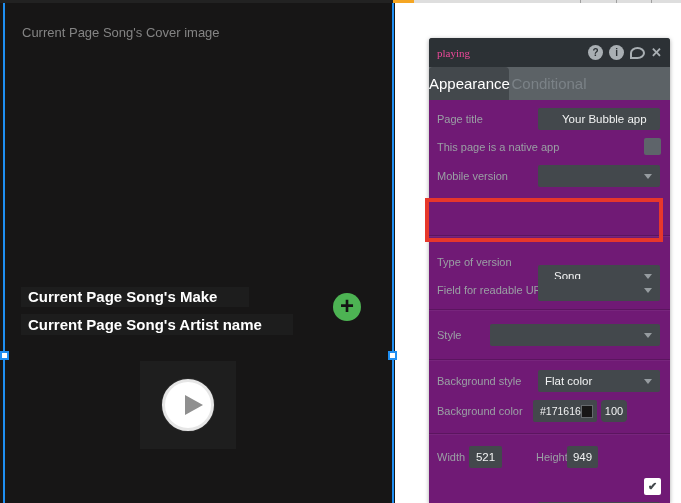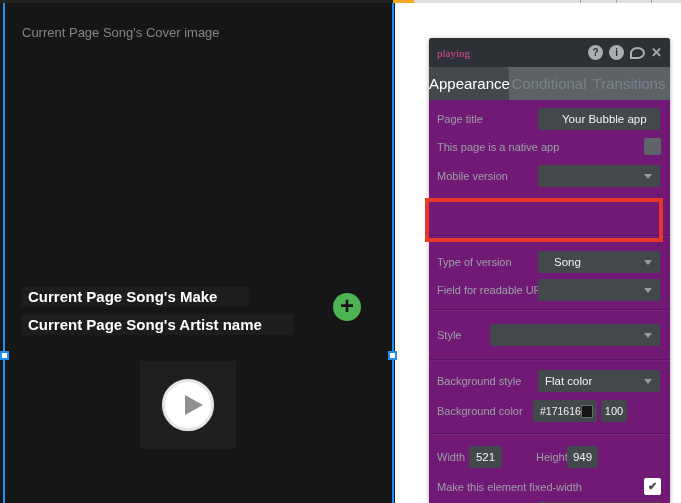--- a/index.html
+++ b/index.html
@@ -121,40 +121,39 @@
         <span class="circle-icon">?</span>
         <span class="circle-icon">i</span>
         <span class="bubble-icon"></span>
         <span class="close-icon">✕</span>
       </span>
     </div>
 
     <div class="tabstrip">
       <div class="tab active">Appearance</div>
       <div class="tab">Conditional</div>
-      <div class="tab">Transitions</div>
     </div>
 
     <div class="panel-body">
 
       <div class="f-label" style="top:13px;">Page title</div>
       <div class="f-input" style="left:109px; top:8px; width:122px;">Your Bubble app</div>
 
       <div class="f-label" style="top:41px;">This page is a native app</div>
       <div class="checkbox" style="top:38px;"></div>
 
       <div class="f-label" style="top:70px;">Mobile version</div>
       <div class="f-drop" style="left:109px; top:65px; width:122px;">
           <span class="drop-arrow"></span>
         </div>
 
       <div class="sep" style="top:135px;"></div>
 
       <div class="f-label" style="top:156px;">Type of version</div>
-      <div class="f-drop" style="left:109px; top:151px; width:122px;padding-left:16px;"><span>Song</span>
+      <div class="f-drop" style="left:109px; top:165px; width:122px;padding-left:16px;"><span>Song</span>
            <span class="drop-arrow"></span></div>
 
       <div class="f-label" style="top:184px;">Field for readable URL</div>
       <div class="f-drop" style="left:109px; top:179px; width:122px;">
           <span class="drop-arrow"></span>
         </div>
 
       <div class="sep" style="top:209px;"></div>
 
       <div class="f-label" style="top:229px;">Style</div>
@@ -175,21 +174,20 @@
       </div>
       <div class="opacity-box" style="top:300px;">100</div>
 
       <div class="sep" style="top:333px;"></div>
 
       <div class="f-label" style="top:351px;">Width</div>
       <div class="f-input num-input" style="left:40px; top:346px; width:33px;">521</div>
       <div class="f-label" style="left:107px; top:351px;">Height</div>
       <div class="f-input num-input" style="left:138px; top:346px; width:31px;">949</div>
 
-      <div class="f-label" style="top:381px;">Make this element fixed-width</div>
       <div class="checkbox checked" style="top:378px;">
         <span>✔</span>
       </div>
 
       <div class="f-drop" style="left:109px; top:402px; width:122px;">
            </div>
 
     </div>
   </div>
 

